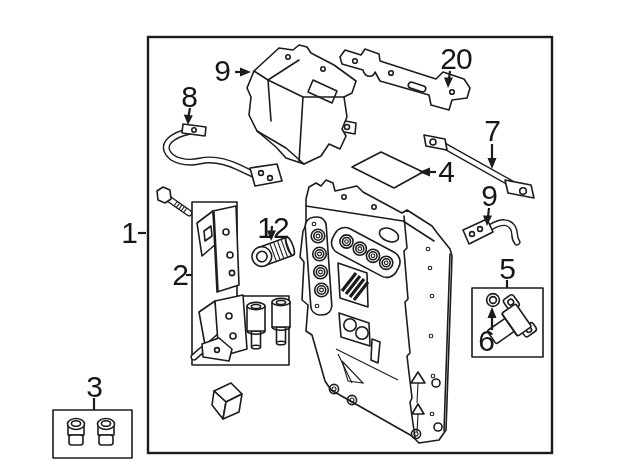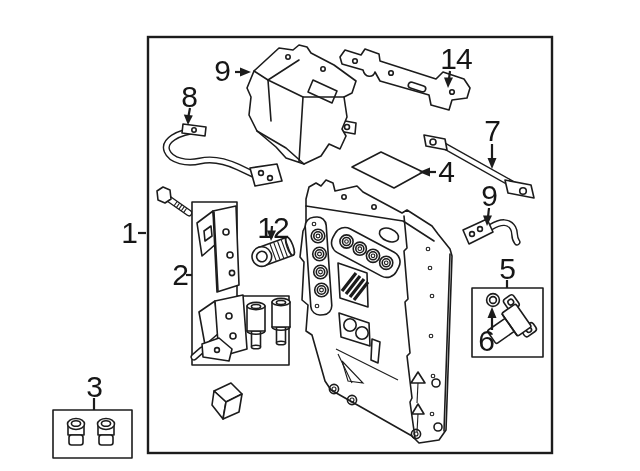--- a/index.html
+++ b/index.html
@@ -298,17 +298,17 @@
 
 <div class="callout" style="left:129px;top:233px;">1</div>
 <div class="callout" style="left:180px;top:275px;">2</div>
 <div class="callout" style="left:94px;top:387px;">3</div>
 <div class="callout" style="left:446px;top:172px;">4</div>
 <div class="callout" style="left:507px;top:269px;">5</div>
 <div class="callout" style="left:486px;top:341px;">6</div>
 <div class="callout" style="left:492px;top:131px;">7</div>
 <div class="callout" style="left:189px;top:97px;">8</div>
 <div class="callout" style="left:489px;top:196px;">9</div>
-<div class="callout" style="left:456px;top:59px;">14</div>
+<div class="callout" style="left:456px;top:59px;">20</div>
 <div class="callout" style="left:222px;top:71px;">9</div>
 <div class="callout" style="left:273px;top:228px;">12</div>
 
 </div>
 
 </body></html>

